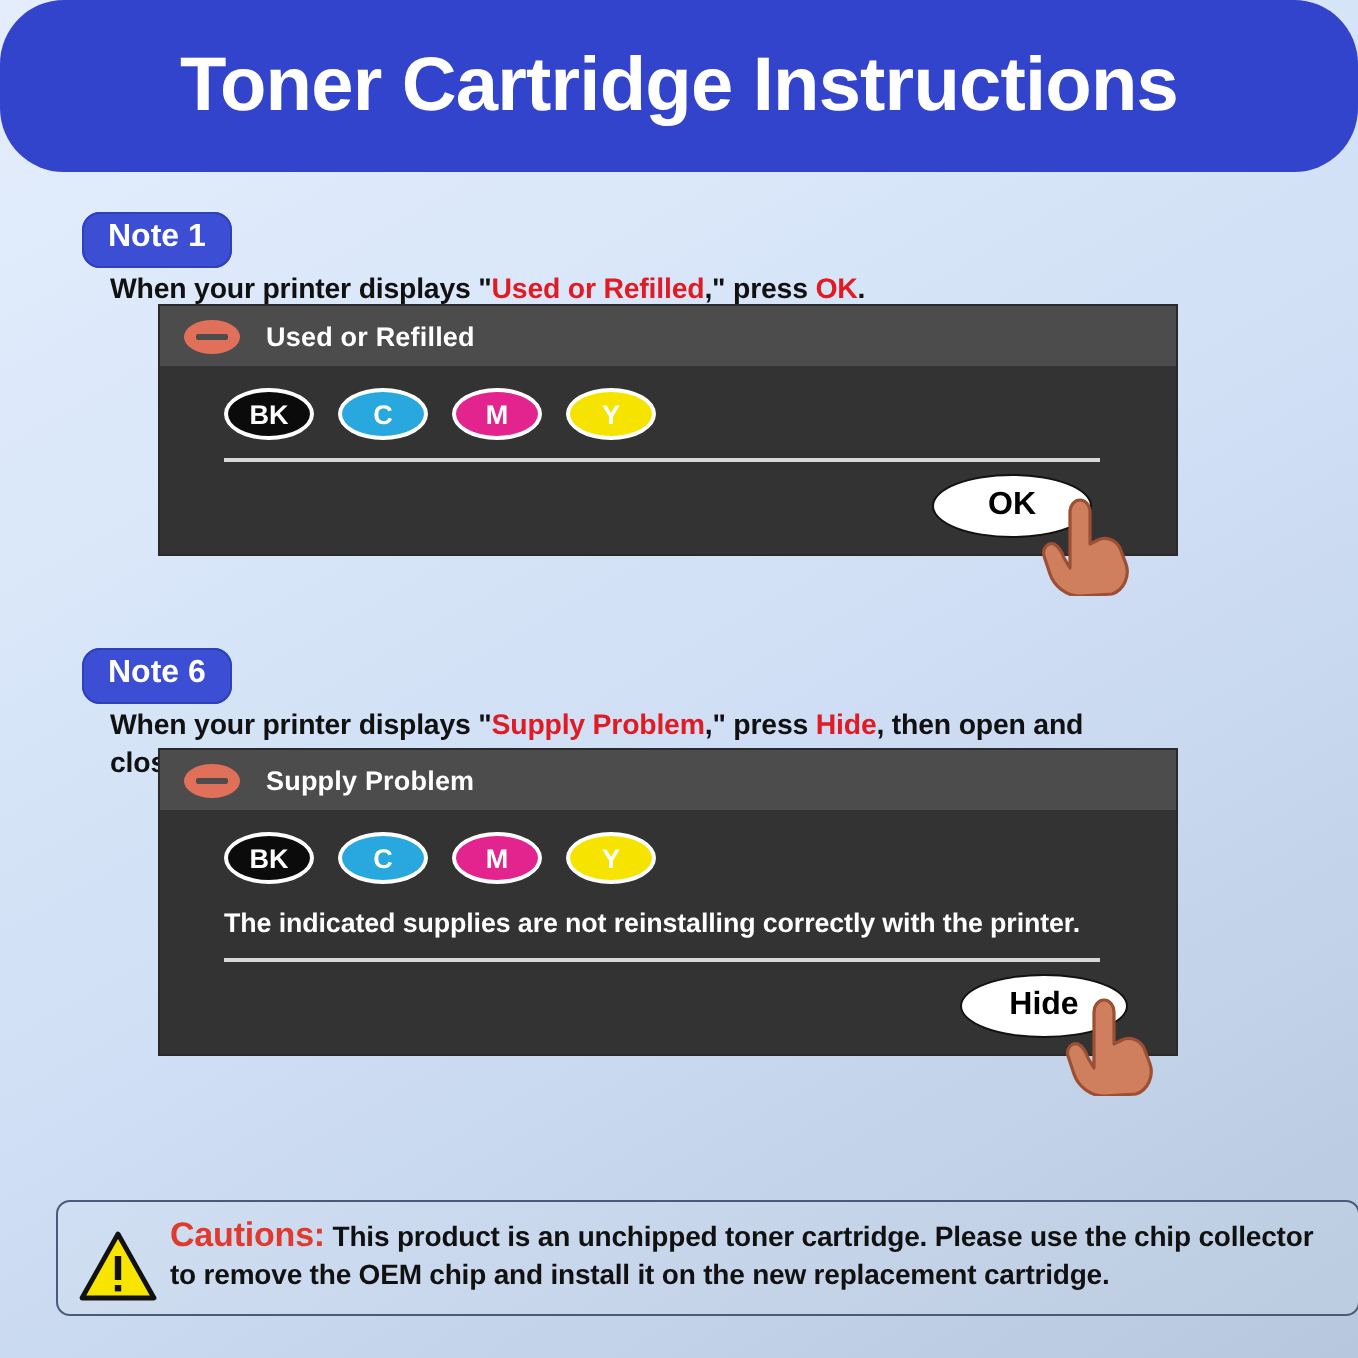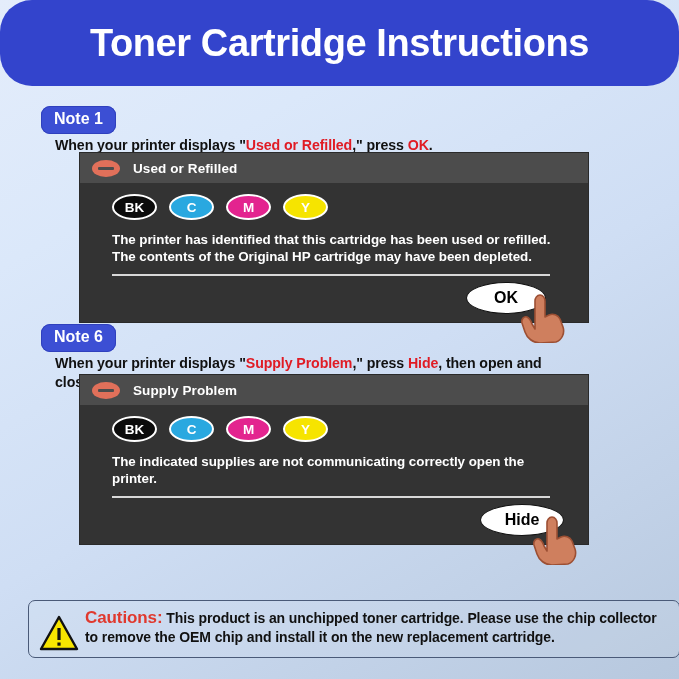--- a/index.html
+++ b/index.html
@@ -123,24 +123,20 @@
       <div class="minus-icon"></div>
       <div class="panel-title-text">Used or Refilled</div>
     </div>
     <div class="panel-body">
       <div class="chips">
         <div class="chip bk">BK</div>
         <div class="chip c">C</div>
         <div class="chip m">M</div>
         <div class="chip y">Y</div>
       </div>
-      <div class="panel-msg">
-        <div>The printer has identified that this cartridge has been used or refilled.</div>
-        <div>The contents of the Original HP cartridge may have been depleted.</div>
-      </div>
       <div class="divider"></div>
       <div class="action-area">
         <div class="pill" style="left:386px;top:6px;">OK</div>
         <svg class="hand" style="left:440px;top:15px;" viewBox="0 0 46 52">
           <path d="M20 4 C23 4 25 7 25 10 L25 26 L29 24 C33 22 38 24 40 28 L43 36 C45 42 42 49 36 51 L20 52 C13 52 7 47 5 41 L2 32 C1 28 4 25 7 26 C9 27 11 30 12 33 L15 38 L15 10 C15 7 17 4 20 4 Z" fill="#cf7f5e" stroke="#9c4f33" stroke-width="1.6" stroke-linejoin="round"></path>
         </svg>
       </div>
     </div>
   </div>
 
@@ -155,21 +151,21 @@
       <div class="panel-title-text">Supply Problem</div>
     </div>
     <div class="panel-body">
       <div class="chips">
         <div class="chip bk">BK</div>
         <div class="chip c">C</div>
         <div class="chip m">M</div>
         <div class="chip y">Y</div>
       </div>
       <div class="panel-msg">
-        <div>The indicated supplies are not communicating correctly open the printer.</div>
+        <div>The indicated supplies are not reinstalling correctly with the printer.</div>
       </div>
       <div class="divider"></div>
       <div class="action-area">
         <div class="pill" style="left:400px;top:6px;width:82px;">Hide</div>
         <svg class="hand" style="left:452px;top:15px;" viewBox="0 0 46 52">
           <path d="M20 4 C23 4 25 7 25 10 L25 26 L29 24 C33 22 38 24 40 28 L43 36 C45 42 42 49 36 51 L20 52 C13 52 7 47 5 41 L2 32 C1 28 4 25 7 26 C9 27 11 30 12 33 L15 38 L15 10 C15 7 17 4 20 4 Z" fill="#cf7f5e" stroke="#9c4f33" stroke-width="1.6" stroke-linejoin="round"></path>
         </svg>
       </div>
     </div>
   </div>

